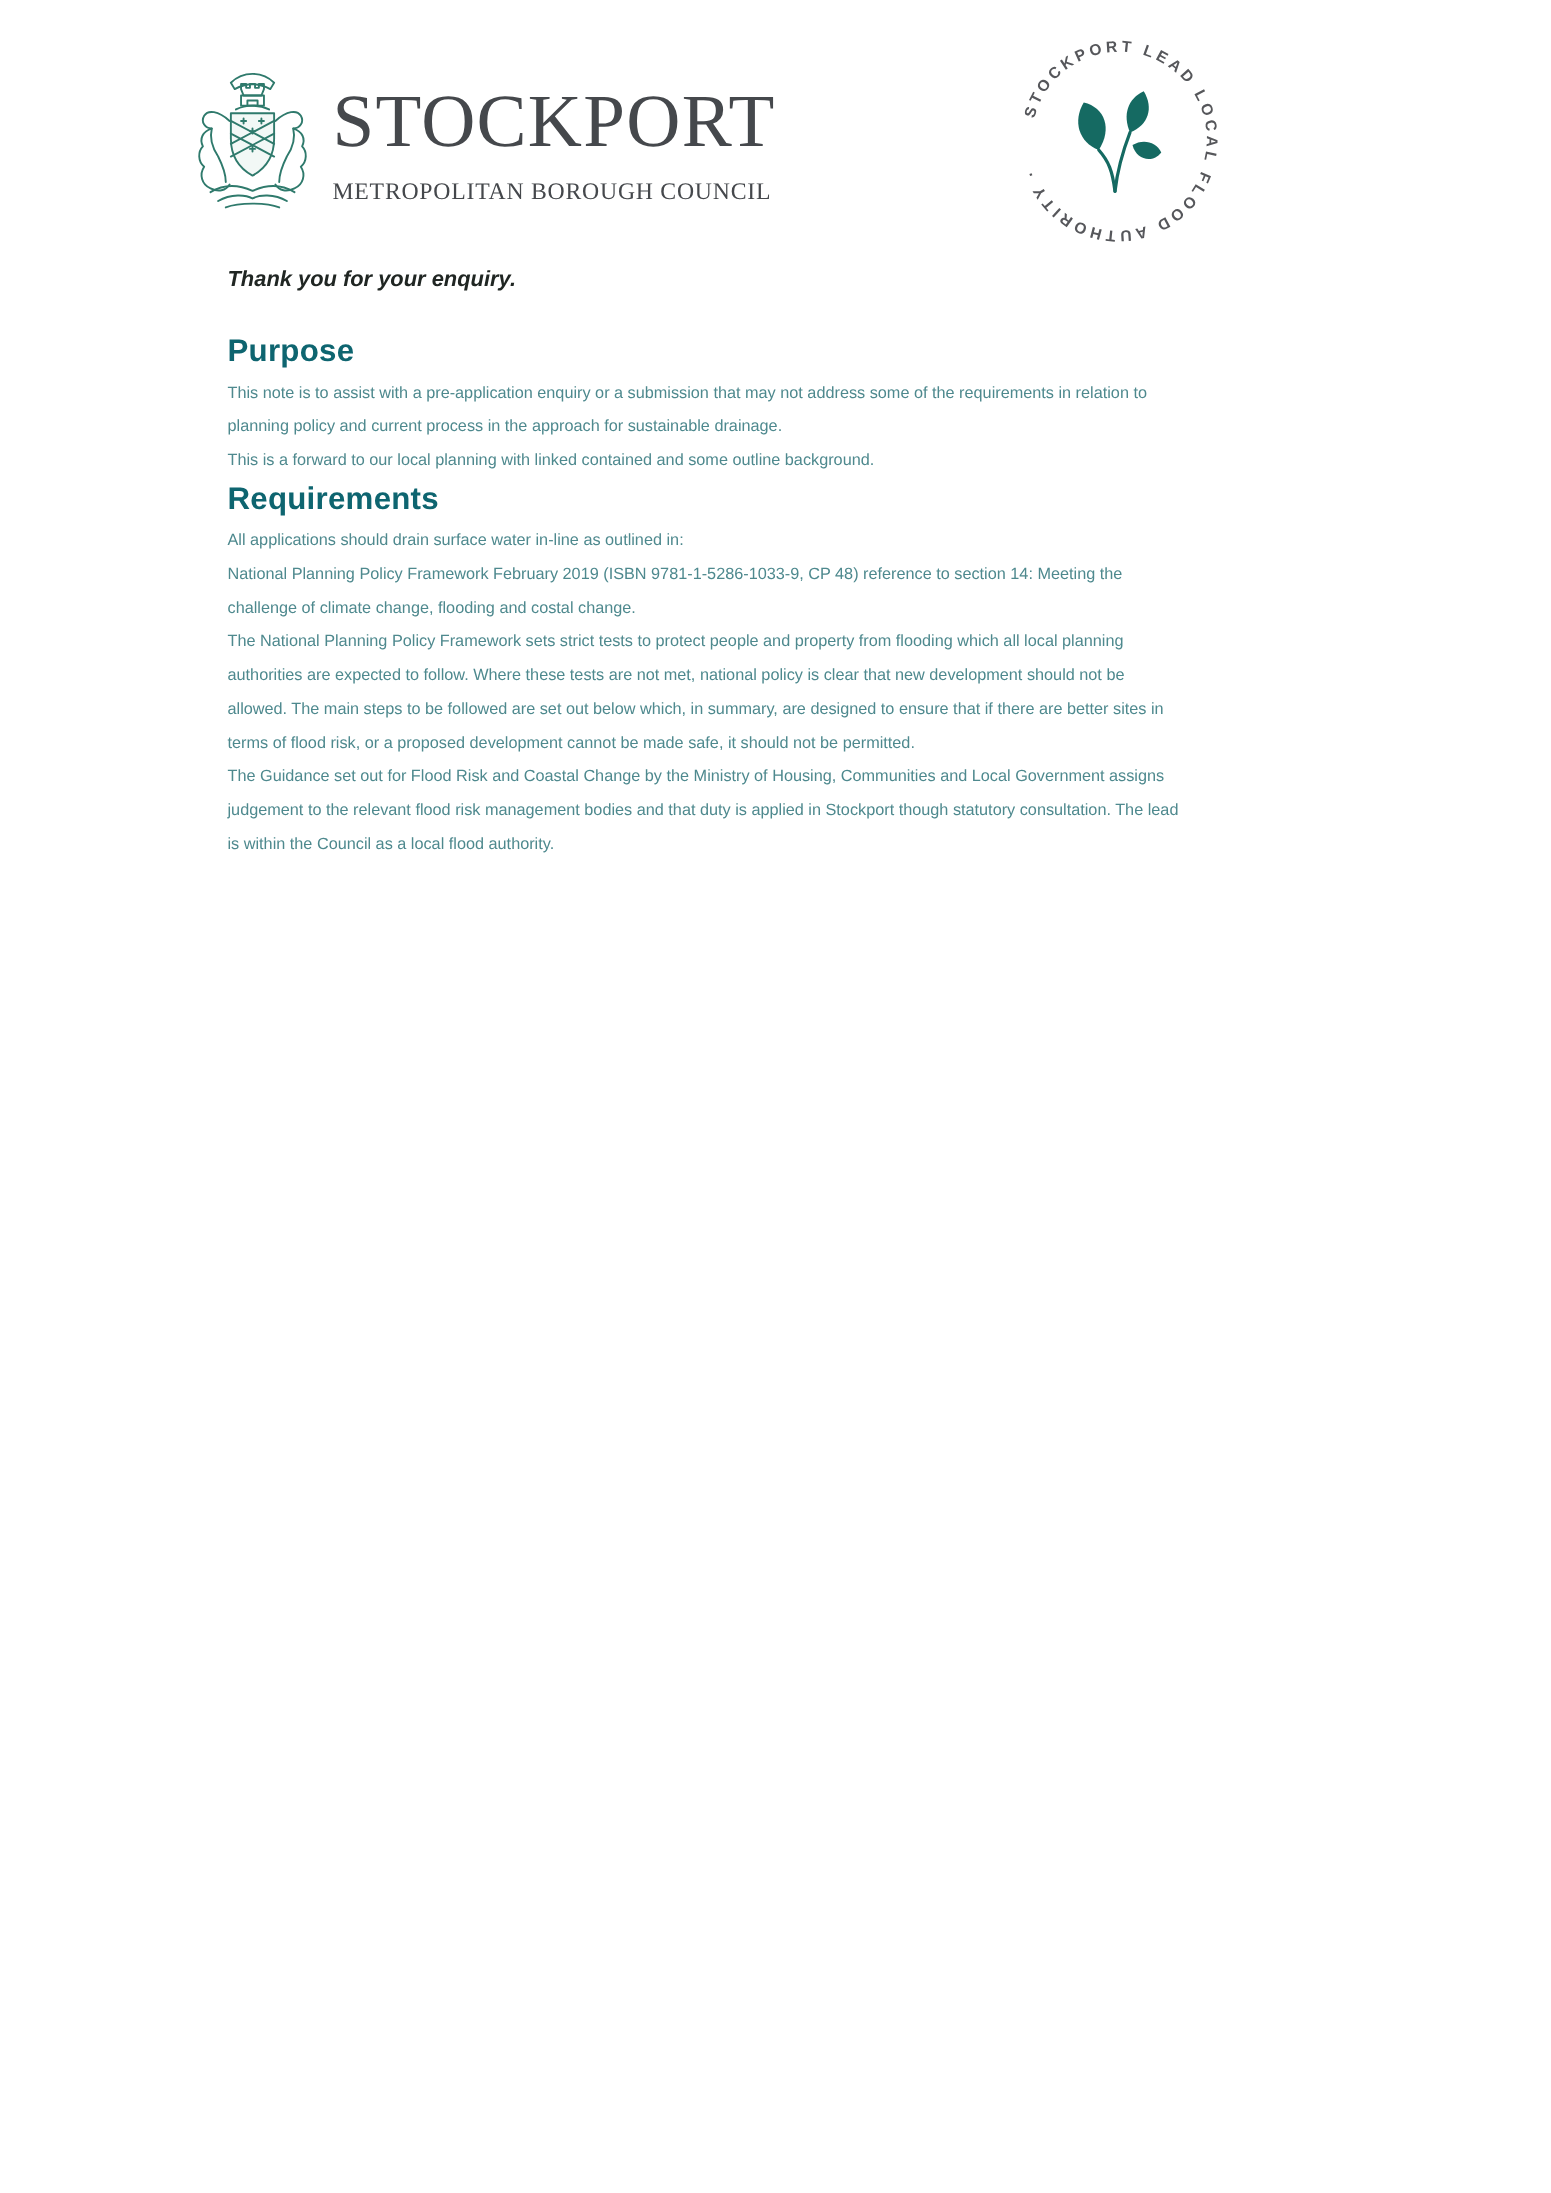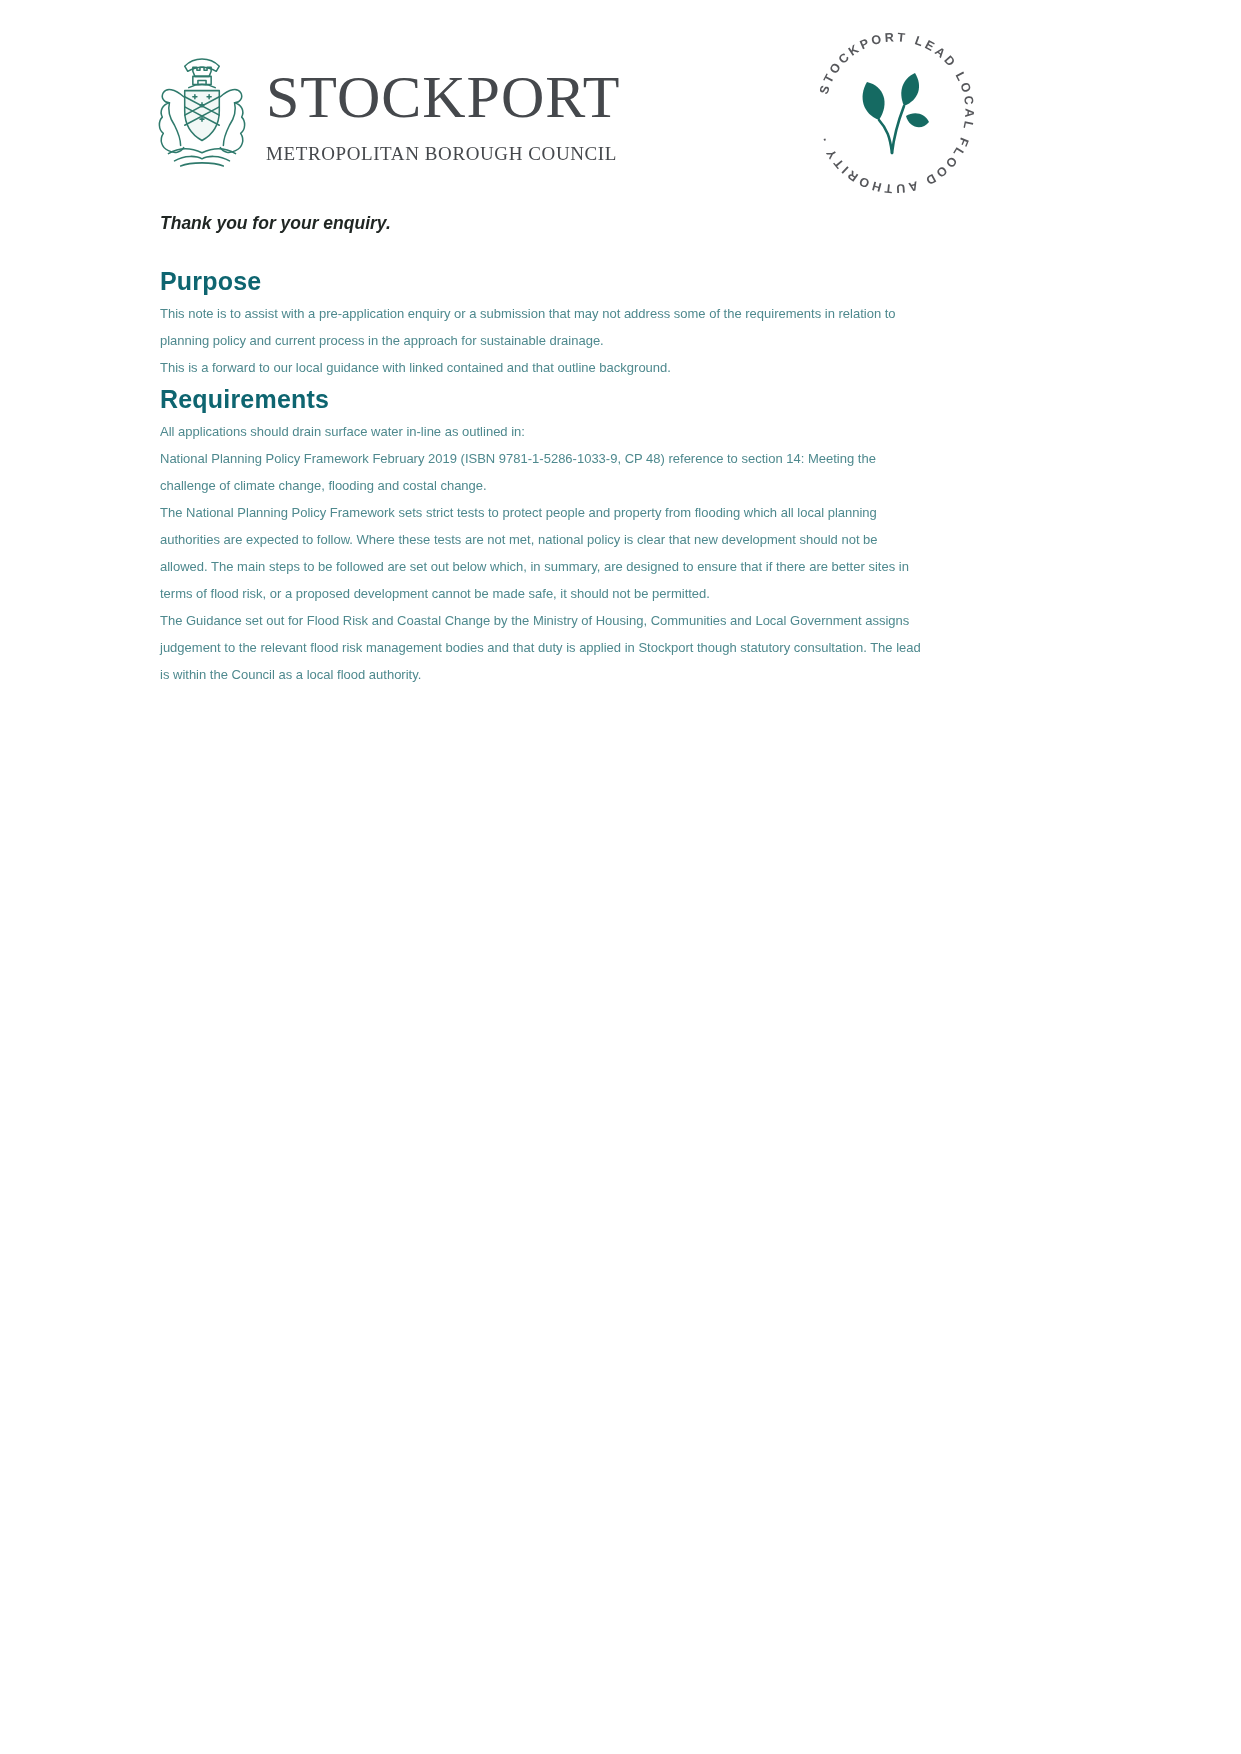--- a/index.html
+++ b/index.html
@@ -19,21 +19,21 @@
   .logo-subtitle { font-size:19px; letter-spacing:0.6px; margin-top:17px; white-space:nowrap; }
 
   .badge { position:absolute; left:806px; top:24px; width:178px; height:178px; }
   .badge-text {
     font-family:"Liberation Sans", sans-serif;
     font-size:12.5px; letter-spacing:3px; font-weight:600;
     fill:var(--badge-gray,#56575b);
   }
 
   
-  .content { position:absolute; left:160px; top:212px; width:762px; }
+  .content { position:absolute; left:182px; top:212px; width:762px; }
   .intro {
     margin:0 0 28px 0;
     font-size:17.5px; line-height:23px;
     font-weight:bold; font-style:italic;
     color:var(--intro-dark,#202623);
   }
   h1.sec {
     margin:0;
     font-size:25px; line-height:37px; font-weight:bold;
     letter-spacing:0.2px;
@@ -109,21 +109,21 @@
 
       <path d="M11,3 C19,-2 30,0 34,9 C27,18 14,15 11,3 Z" fill="var(--leaf-teal,#156a62)"></path>
     </g>
   </svg>
 
   <main class="content">
     <p class="intro">Thank you for your enquiry.</p>
 
     <h1 class="sec h-purpose">Purpose</h1>
     <p class="bodytxt p-pur-0">This note is to assist with a pre-application enquiry or a submission that may not address some of the requirements in relation to planning policy and current process in the approach for sustainable drainage.</p>
-    <p class="bodytxt p-pur-2">This is a forward to our local guidance with linked contained and that outline background.</p>
+    <p class="bodytxt p-pur-2">This is a forward to our local planning with linked contained and some outline background.</p>
 
     <h1 class="sec h-req">Requirements</h1>
     <p class="bodytxt p-req-0">All applications should drain surface water in-line as outlined in:</p>
     <p class="bodytxt p-req-1">National Planning Policy Framework February 2019 (ISBN 9781-1-5286-1033-9, CP 48) reference to section 14: Meeting the challenge of climate change, flooding and costal change.</p>
     <p class="bodytxt p-req-2">The National Planning Policy Framework sets strict tests to protect people and property from flooding which all local planning authorities are expected to follow. Where these tests are not met, national policy is clear that new development should not be allowed. The main steps to be followed are set out below which, in summary, are designed to ensure that if there are better sites in terms of flood risk, or a proposed development cannot be made safe, it should not be permitted.</p>
     <p class="bodytxt p-req-3">The Guidance set out for Flood Risk and Coastal Change by the Ministry of Housing, Communities and Local Government assigns judgement to the relevant flood risk management bodies and that duty is applied in Stockport though statutory consultation. The lead is within the Council as a local flood authority.</p>
   </main>
 
 </div>
 

